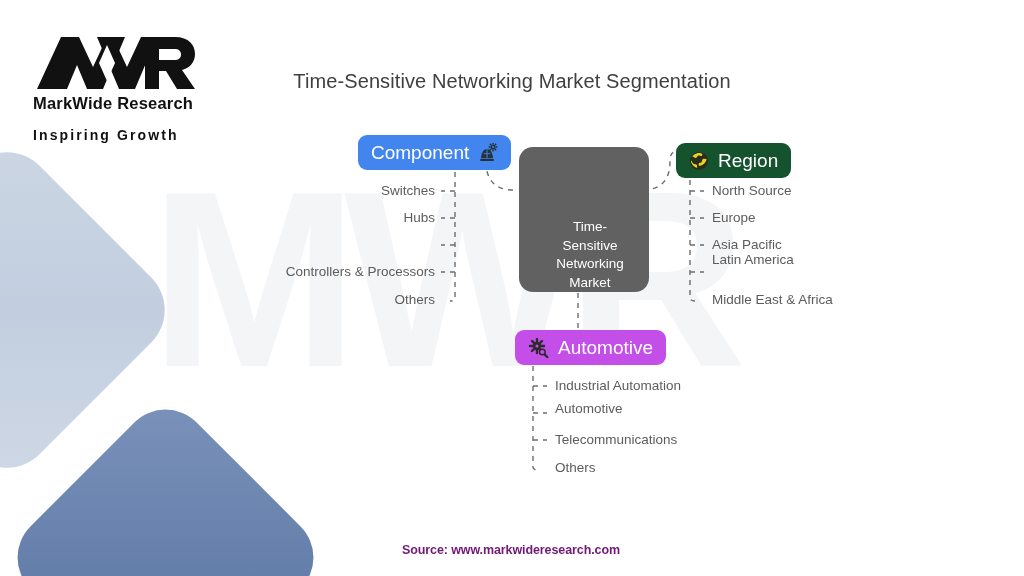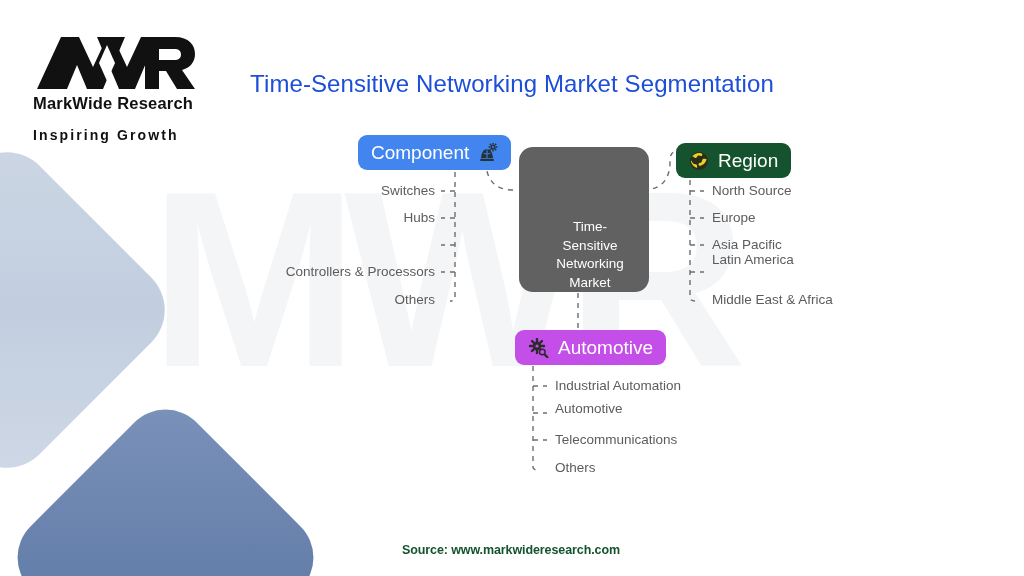--- a/index.html
+++ b/index.html
@@ -37,21 +37,21 @@
     font-size:16.5px;letter-spacing:.2px;margin-top:1px;
   }
   .logo-tag{
     text-align:left;font-weight:bold;color:#111;
     font-size:14px;letter-spacing:2.1px;margin-top:14px;
   }
 
   
   .title{
     position:absolute;left:0;top:70px;width:1024px;text-align:center;
-    font-size:24px;color:#1d4ed8;letter-spacing:.1px;
+    font-size:20px;color:#404040;letter-spacing:.1px;
   }
 
   
   .diagram{position:absolute;inset:0;}
   svg.connectors{position:absolute;left:0;top:0;width:1024px;height:576px;}
 
   .center-box{
     position:absolute;left:519px;top:147px;width:118px;height:145px;
     background:#616161;border-radius:14px;
     display:flex;align-items:flex-end;justify-content:center;padding-left:12px;
@@ -77,21 +77,21 @@
   .leaf{
     position:absolute;font-size:13.5px;color:#5c5c5c;white-space:nowrap;
     line-height:16px;
   }
   .leaf-left{text-align:right;transform:translateY(-50%);}
   .leaf-right{text-align:left;transform:translateY(-50%);}
 
   
   .src{
     position:absolute;left:402px;top:543px;
-    font-size:12.5px;font-weight:bold;color:#14532d;letter-spacing:-.1px;
+    font-size:12.5px;font-weight:bold;color:#701a75;letter-spacing:-.1px;
   }
   .disc{
     position:absolute;left:678px;top:551px;
     font-size:10.5px;color:#222;letter-spacing:-.1px;
   }
 </style>
 </head>
 <body>
 
 <div id="stage">

